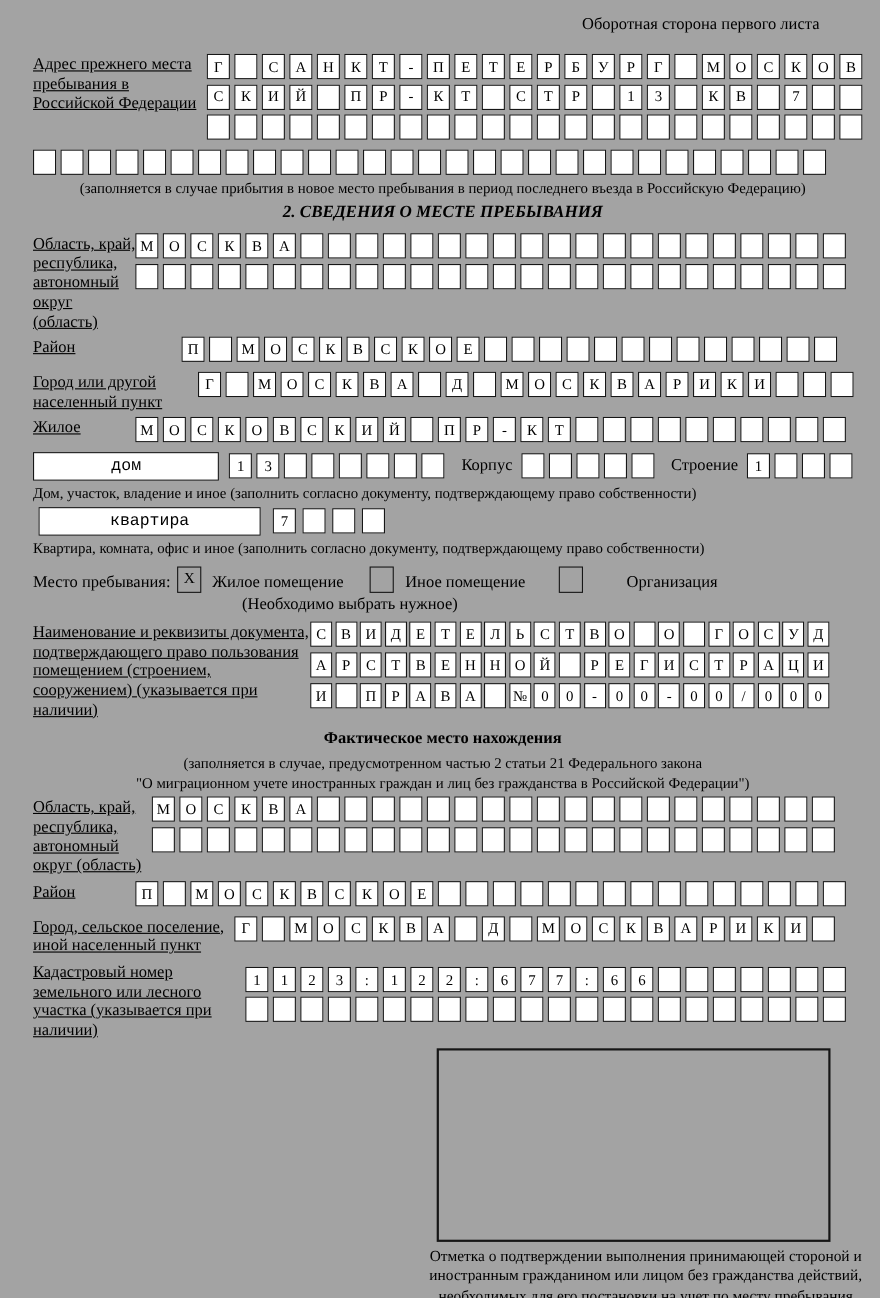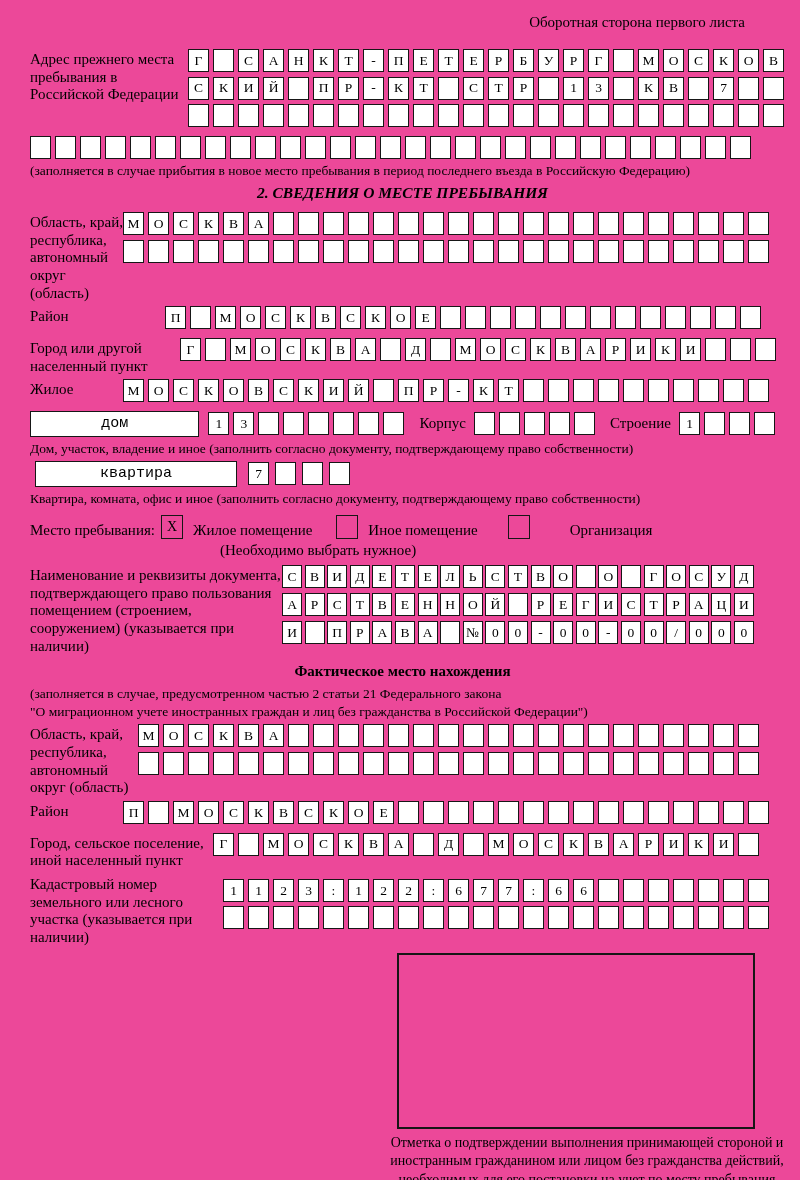--- a/index.html
+++ b/index.html
@@ -1,36 +1,36 @@
 <!DOCTYPE html>
 <html><head>
 <meta charset="utf-8">
 <style>
   html,body{margin:0;padding:0;background:#fff;}
   .page{
     position:relative;width:800px;height:1180px;box-sizing:border-box;
-    background:#ec4899;color:#000;
+    background:#a3a3a3;color:#000;
     font-family:"Liberation Serif","DejaVu Serif",serif;font-size:15px;
     padding:14px 25px 0 30px;overflow:hidden;
   }
   .header-note{text-align:right;font-size:15px;padding-right:30px;margin-bottom:18px;}
   .fieldrow{display:flex;align-items:flex-start;margin-bottom:4px;}
-  .lbl{flex-shrink:0;line-height:1.18;font-size:15px;padding-top:2px;}
+  .lbl{flex-shrink:0;line-height:1.18;font-size:15px;padding-top:2px;text-decoration:underline;}
   .rows{display:flex;flex-direction:column;}
   .cellrow{display:flex;gap:4px;margin-bottom:4.5px;}
   .cell{box-sizing:border-box;flex:0 0 21px;width:21px;height:23px;border:1.6px solid #161616;
         display:flex;align-items:center;justify-content:center;font-size:13.5px;line-height:1;background:#fff;}
   .tight{gap:2.6px;margin-bottom:5px;}
   .tight .cell{flex-basis:20px;width:20px;}
   .w-prev{width:158px;} .w-region{width:93px;} .w-district{width:135px;}
   .w-city{width:150px;} .w-street{width:93px;} .w-doc{width:252px;}
   .w-aregion{width:108px;} .w-adistrict{width:93px;} .w-acity{width:183px;} .w-cad{width:193px;}
   .mb12{margin-bottom:12px;}
   .note{font-size:13.5px;margin:0 0 4px;}
-  .center{text-align:left;}
+  .center{text-align:center;}
   .sec-title{text-align:center;font-weight:bold;font-size:15.5px;margin:5px 0 10px;font-style:italic;}
   .sub-title{text-align:center;font-weight:bold;font-size:15px;margin:8px 0 6px;}
   .houserow{display:flex;align-items:center;margin:4px 0 4px;}
   .labelbox{box-sizing:border-box;border:1.6px solid #161616;height:26px;display:flex;
             align-items:center;justify-content:center;font-size:15px;background:#fff;font-family:Liberation Mono, monospace;}
   .box-dom{width:170px;margin-right:9px;}
   .box-kv{width:202px;margin-left:5px;margin-right:11px;}
   .inline-lbl{margin:0 8px 0 15px;white-space:nowrap;}
   .stayrow{display:flex;align-items:flex-end;margin:8px 0 3px;}
   .checkbox{box-sizing:border-box;width:22px;height:24px;border:1.7px solid #161616;display:flex;

